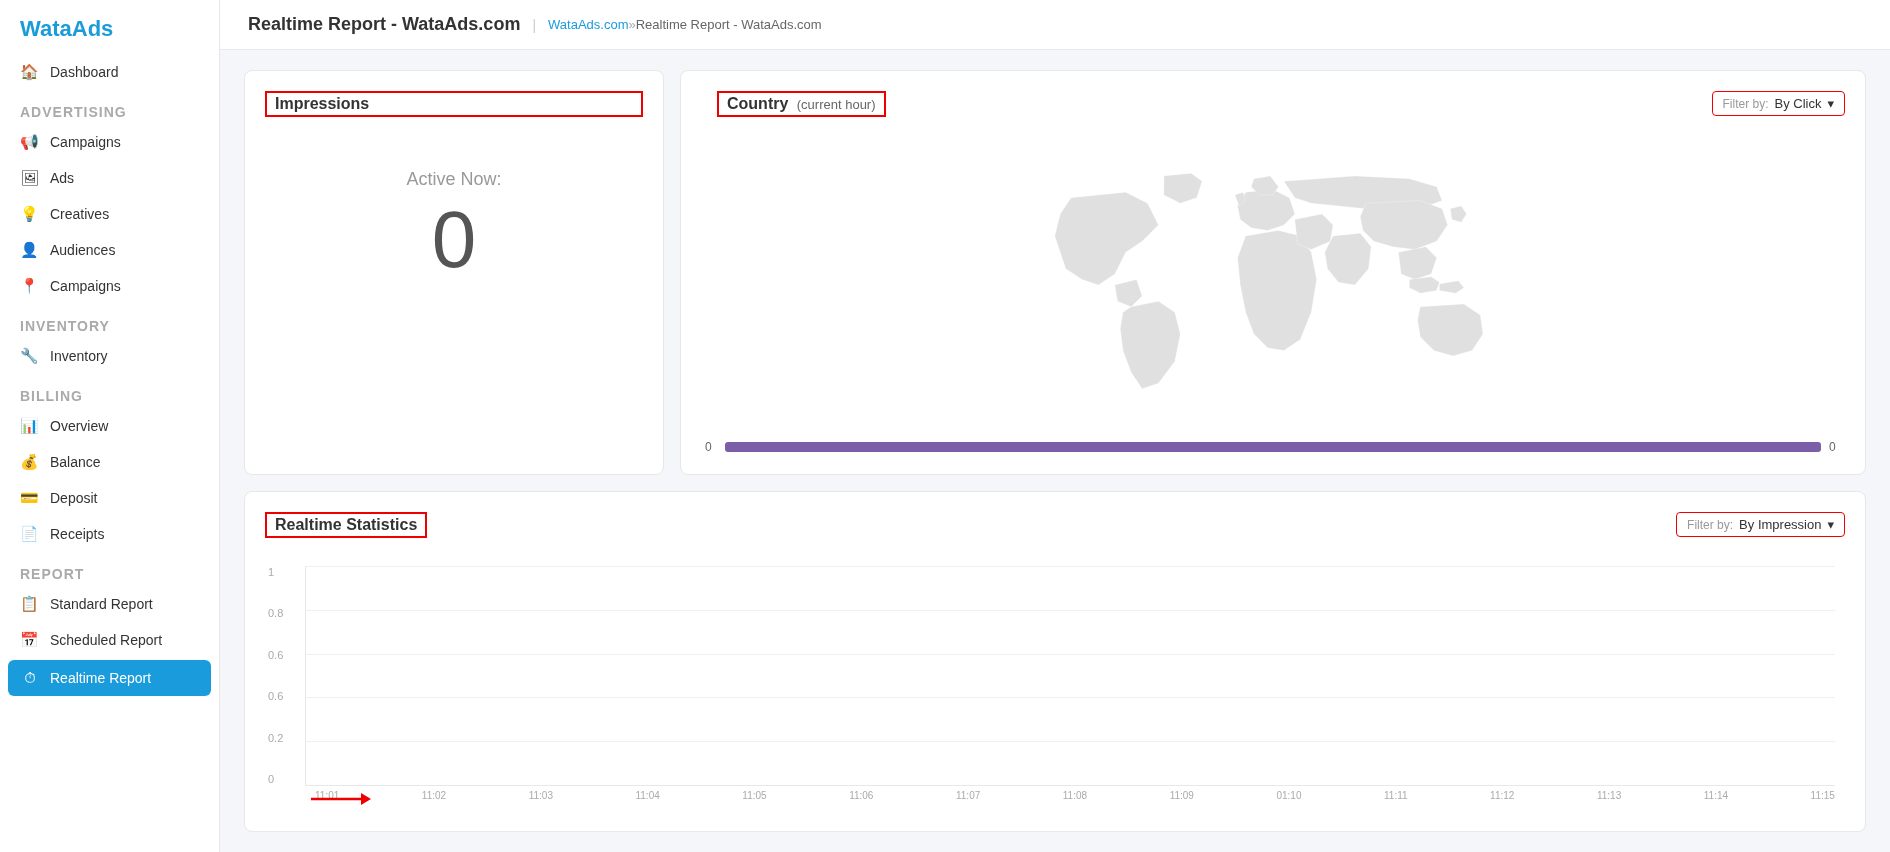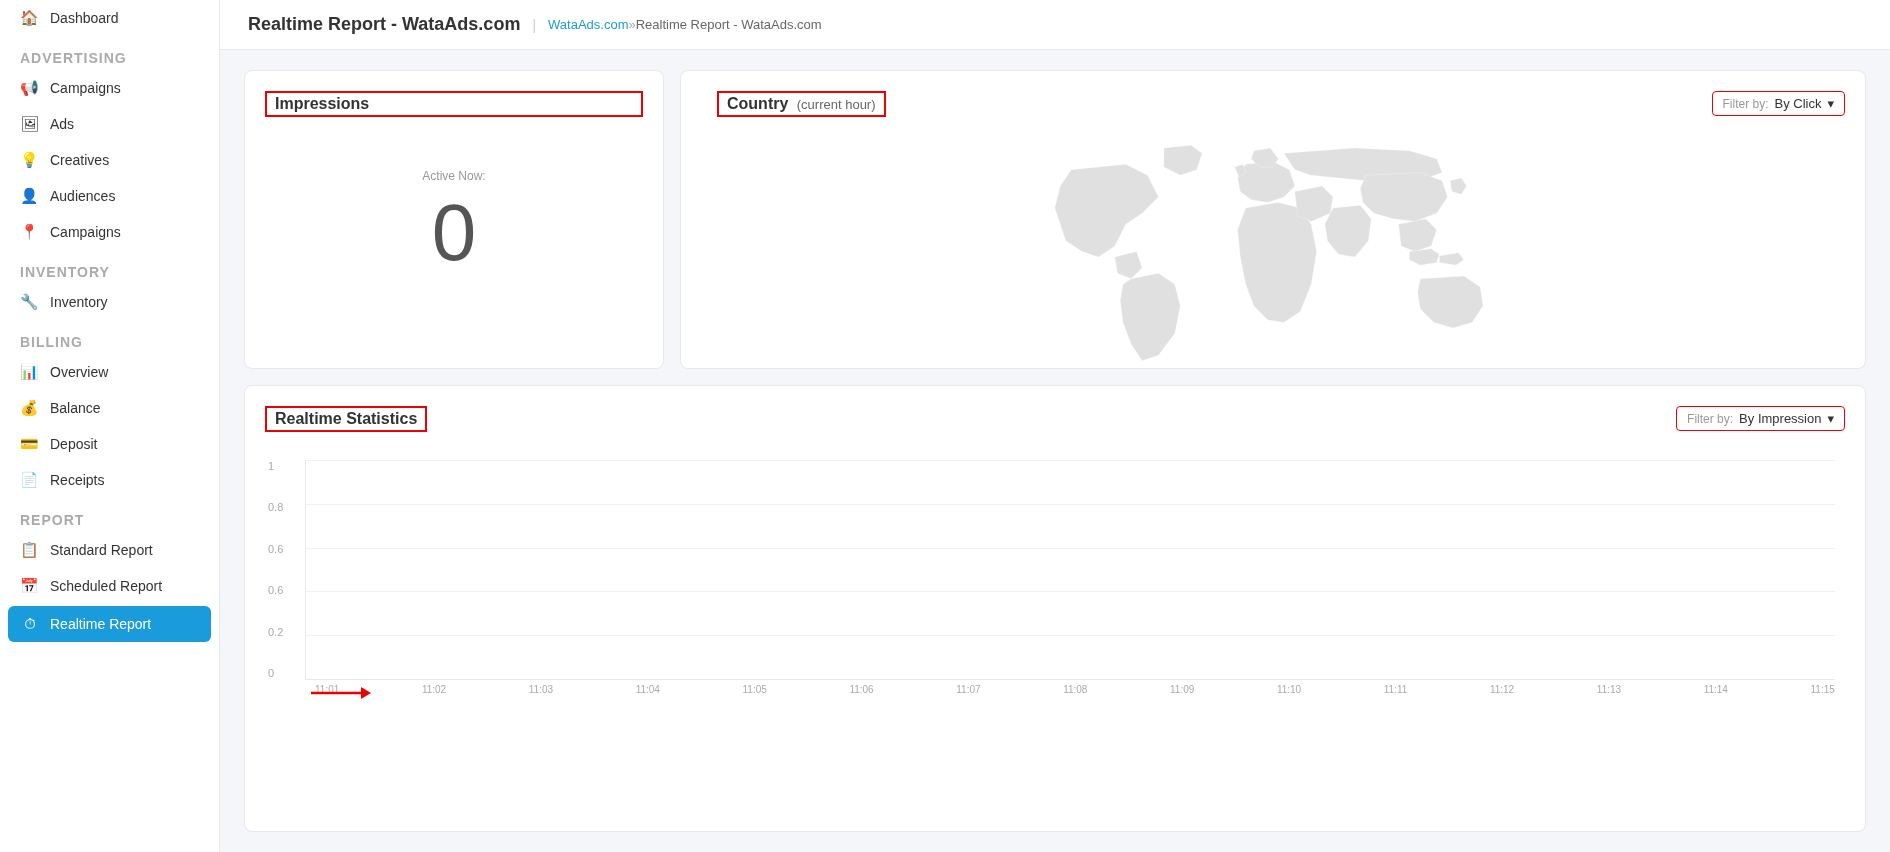--- a/index.html
+++ b/index.html
@@ -87,21 +87,21 @@
       overflow-y: auto;
       display: flex;
       flex-direction: column;
       gap: 16px;
     }
 
     
     .top-row {
       display: flex;
       gap: 16px;
-      height: 299px;
+      height: 405px;
     }
 
     
     .card {
       background: #fff;
       border-radius: 8px;
       border: 1px solid #e8e8e8;
       padding: 20px;
       position: relative;
     }
@@ -118,21 +118,21 @@
 
     
     .impressions-card {
       flex: 0 0 420px;
       display: flex;
       flex-direction: column;
     }
     .active-now-label {
       text-align: center;
       color: #999;
-      font-size: 12px;
+      font-size: 18px;
       margin-top: 40px;
     }
     .active-now-value {
       text-align: center;
       font-size: 80px;
       font-weight: 300;
       color: #555;
       line-height: 1;
       margin-top: 10px;
     }
@@ -255,20 +255,23 @@
       background: #fff;
       position: absolute;
       top: 20px;
       right: 20px;
     }
   </style>
 </head>
 <body>
 
 <div class="sidebar">
+  <div class="sidebar-logo">
+    <span>WataAds</span>
+  </div>
 
   <div class="sidebar-item">
     <span class="icon">🏠</span>
     <span>Dashboard</span>
   </div>
 
   <div class="sidebar-section-label">ADVERTISING</div>
   <div class="sidebar-item">
     <span class="icon">📢</span>
     <span>Campaigns</span>
@@ -446,21 +449,21 @@
         <div class="chart-x-labels">
           <span>11:01</span>
           <span>11:02</span>
           <span>11:03</span>
           <span>11:04</span>
           <span>11:05</span>
           <span>11:06</span>
           <span>11:07</span>
           <span>11:08</span>
           <span>11:09</span>
-          <span>11:10</span>
+          <span>01:10</span>
           <span>11:11</span>
           <span>11:12</span>
           <span>11:13</span>
           <span>11:14</span>
           <span>11:15</span>
         </div>
 
         <div style="position:absolute; bottom:-10px; left:46px; display:flex; align-items:center;">
           <svg width="60" height="24" viewBox="0 0 60 24">
             <line x1="0" y1="12" x2="50" y2="12" stroke="#e00" stroke-width="2.5"></line>

